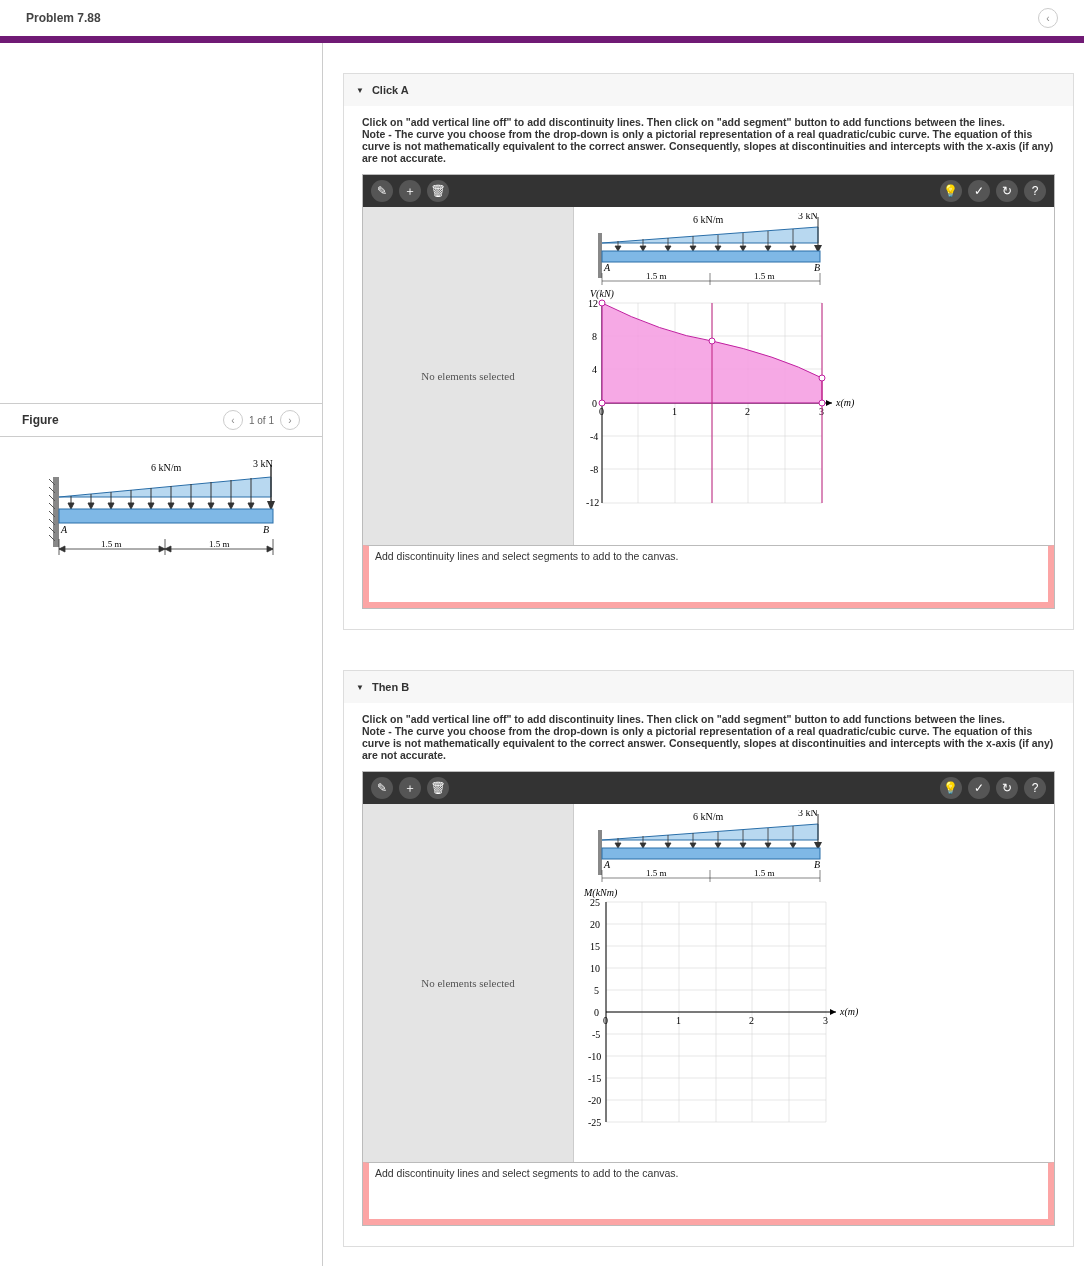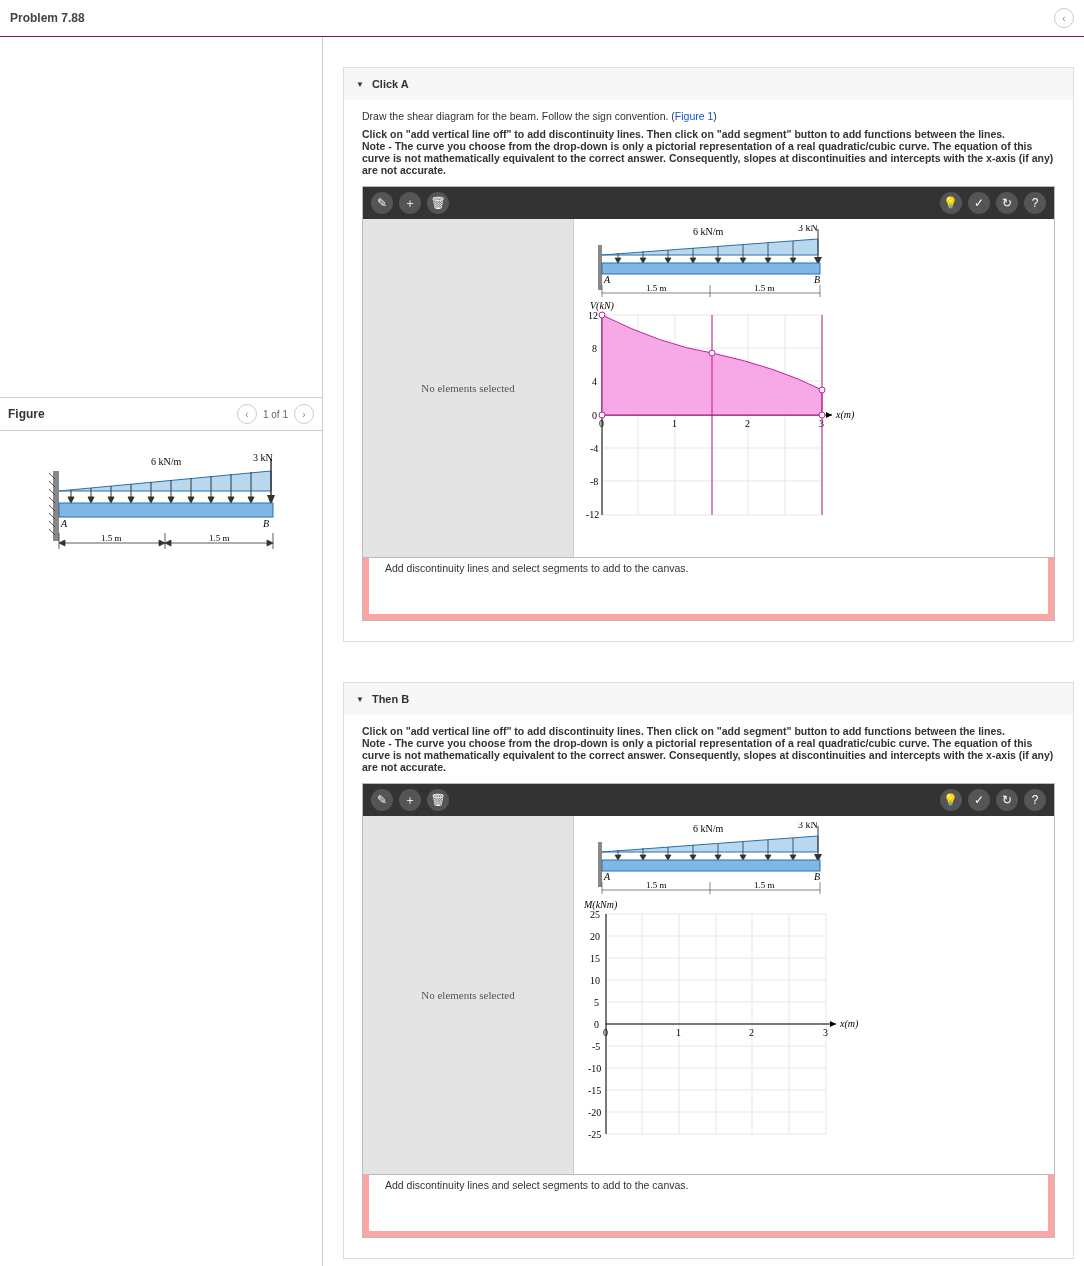--- a/index.html
+++ b/index.html
@@ -3,22 +3,22 @@
 <meta charset="utf-8">
 <style>
   body {
     margin: 0;
     font-family: Arial, Helvetica, sans-serif;
     font-size: 11px;
     color: #333;
     background: #fff;
   }
   .header {
-    border-bottom: 1px solid #701a75;
-    padding: 8px 10px;
+    border-bottom: 7px solid #701a75;
+    padding: 8px 26px;
     display: flex;
     justify-content: space-between;
     align-items: center;
   }
   .header-title {
     font-weight: bold;
     font-size: 12px;
     color: #444;
   }
   .chevron-circle {
@@ -42,21 +42,21 @@
     padding: 0;
     min-height: 1200px;
   }
   .right-col {
     flex: 1;
     padding: 30px 10px 10px 20px;
   }
   .figure-header {
     border-top: 1px solid #ccc;
     border-bottom: 1px solid #ccc;
-    padding: 6px 8px;
+    padding: 6px 22px;
     display: flex;
     justify-content: space-between;
     align-items: center;
     margin-top: 360px;
   }
   .figure-header .label {
     font-weight: bold;
     font-size: 12px;
   }
   .nav-group {
@@ -148,21 +148,21 @@
   .graph-panel {
     flex: 1;
     background: #fff;
     position: relative;
     padding: 6px 4px 10px 4px;
   }
   .footer-msg {
     border: 6px solid #fca5a5;
     border-top: 1px solid #bbb;
     font-size: 10.5px;
-    padding: 4px 16px;
+    padding: 4px 6px;
     height: 48px;
   }
   svg text {
     font-family: 'Times New Roman', serif;
     font-size: 10px;
   }
   .dim-text { font-size: 9px; }
 </style>
 </head>
 <body>
@@ -249,23 +249,20 @@
   </div>
 
   <div class="right-col">
 
     <div class="part-container">
       <div class="part-header">
         <span class="caret">▼</span>
         <span>Click A</span>
       </div>
       <div class="part-body">
-        <div class="instruction">
-          <span>Draw the shear diagram for the beam. Follow the sign convention. (</span><a href="#">Figure 1</a><span>)</span>
-        </div>
         <div class="bold-note" style="white-space:pre-line;">Click on "add vertical line off" to add discontinuity lines. Then click on "add segment" button to add functions between the lines.
 Note - The curve you choose from the drop-down is only a pictorial representation of a real quadratic/cubic curve. The equation of this curve is not mathematically equivalent to the correct answer. Consequently, slopes at discontinuities and intercepts with the x-axis (if any) are not accurate.</div>
 
         <div class="canvas-area">
           <div class="toolbar">
             <div class="tb-group">
               <span class="tb-btn">✎</span>
               <span class="tb-btn">＋</span>
               <span class="tb-btn">🗑</span>
             </div>

